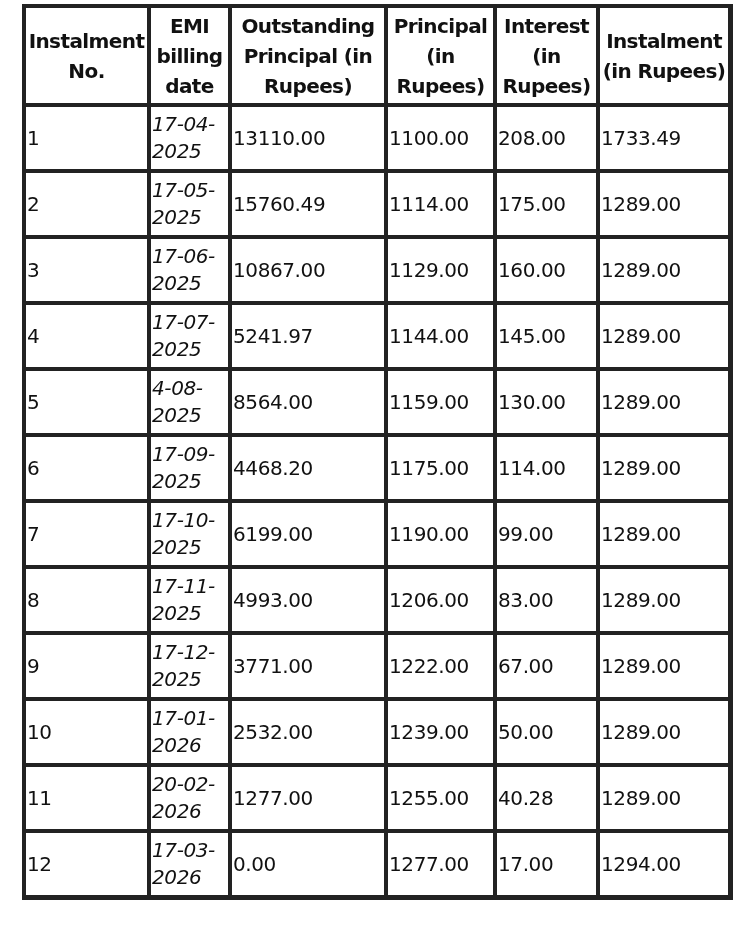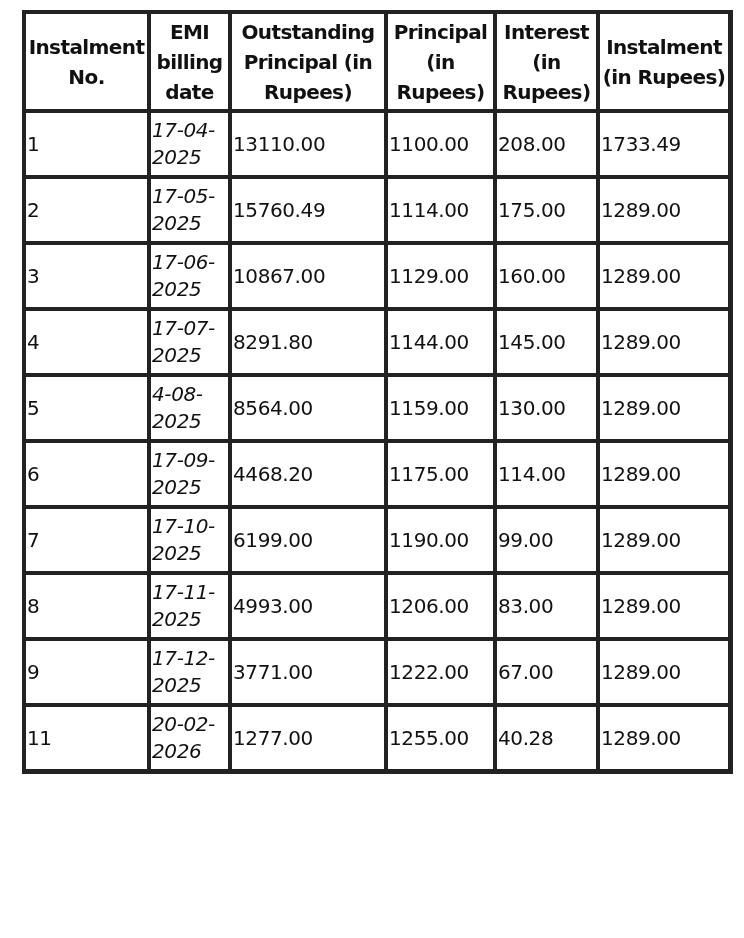--- a/index.html
+++ b/index.html
@@ -11,21 +11,21 @@
       width: 744px;
       height: 938px;
       overflow: hidden;
       position: relative;
       font-family: "DejaVu Sans", sans-serif;
       color: #111111;
     }
     .wrap {
       position: absolute;
       left: 22px;
-      top: 10px;
+      top: 4px;
     }
     table.emi {
       border-collapse: separate;
       border-spacing: 0;
       border: 2px solid #222222;
       border-right-width: 3px;
       border-bottom-width: 3px;
       table-layout: fixed;
       width: 706px;
     }
@@ -120,21 +120,21 @@
     <td>1129.00</td>
     <td>160.00</td>
     <td>1289.00</td>
   </tr>
         <tr>
     <td>4</td>
     <td class="date">
       <span>17-07-</span>
       <span>2025</span>
     </td>
-    <td>8291.80</td>
+    <td>5241.97</td>
     <td>1144.00</td>
     <td>145.00</td>
     <td>1289.00</td>
   </tr>
         <tr>
     <td>5</td>
     <td class="date">
       <span>4-08-</span>
       <span>2025</span>
     </td>
@@ -181,25 +181,47 @@
     <td class="date">
       <span>17-12-</span>
       <span>2025</span>
     </td>
     <td>3771.00</td>
     <td>1222.00</td>
     <td>67.00</td>
     <td>1289.00</td>
   </tr>
         <tr>
+    <td>10</td>
+    <td class="date">
+      <span>17-01-</span>
+      <span>2026</span>
+    </td>
+    <td>2532.00</td>
+    <td>1239.00</td>
+    <td>50.00</td>
+    <td>1289.00</td>
+  </tr>
+        <tr>
     <td>11</td>
     <td class="date">
       <span>20-02-</span>
       <span>2026</span>
     </td>
     <td>1277.00</td>
     <td>1255.00</td>
     <td>40.28</td>
     <td>1289.00</td>
+  </tr>
+        <tr>
+    <td>12</td>
+    <td class="date">
+      <span>17-03-</span>
+      <span>2026</span>
+    </td>
+    <td>0.00</td>
+    <td>1277.00</td>
+    <td>17.00</td>
+    <td>1294.00</td>
   </tr>
       </tbody>
   </table>
 </div>
 
 </body></html>

